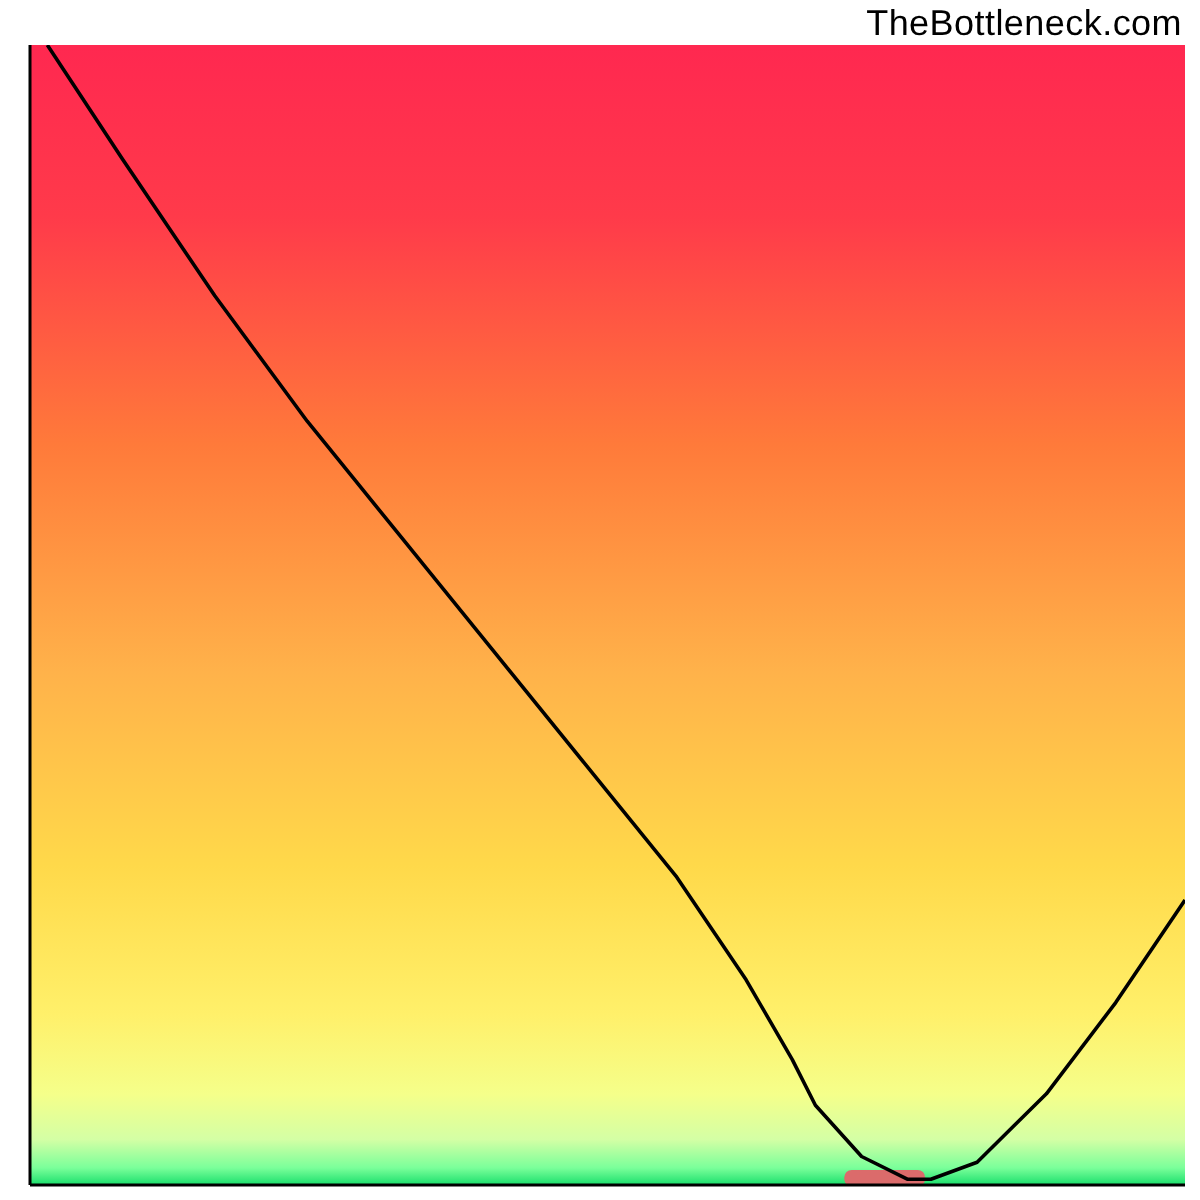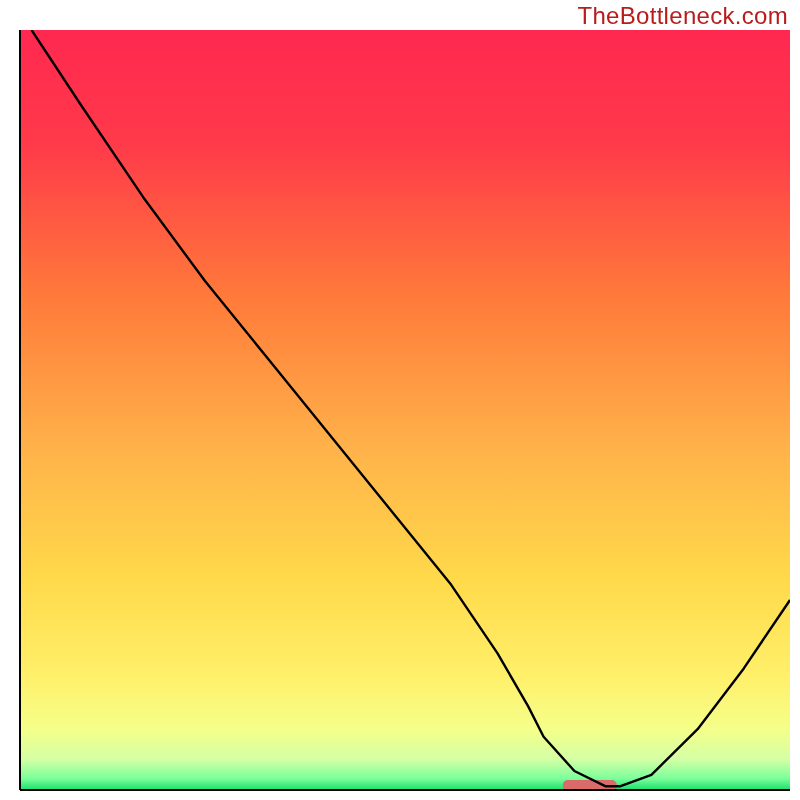--- a/index.html
+++ b/index.html
@@ -14,21 +14,21 @@
   .chart-container {
     position: relative;
     width: 800px;
     height: 800px;
   }
   .watermark {
     position: absolute;
     top: 2px;
     right: 12px;
     font-size: 24px;
-    color: #b91c1c;
+    color: #000000;
     font-weight: 500;
     letter-spacing: 0.3px;
     z-index: 10;
   }
   svg {
     display: block;
   }
 </style>
 </head>
 <body>

